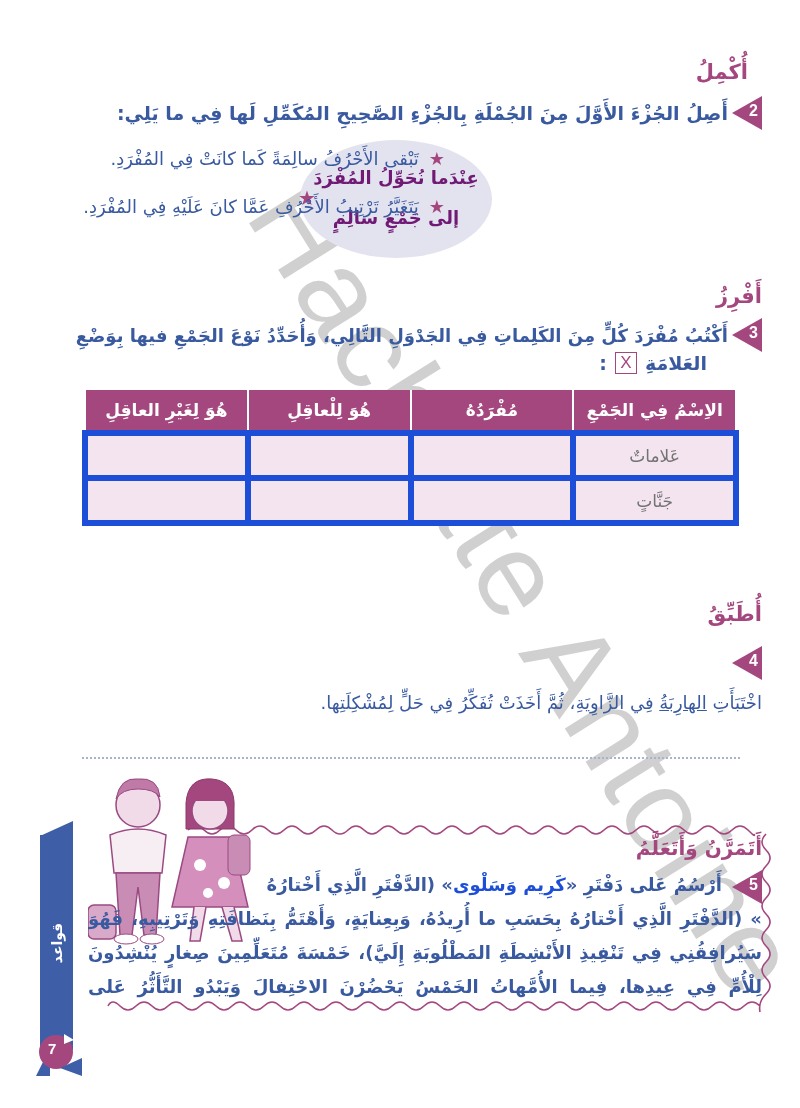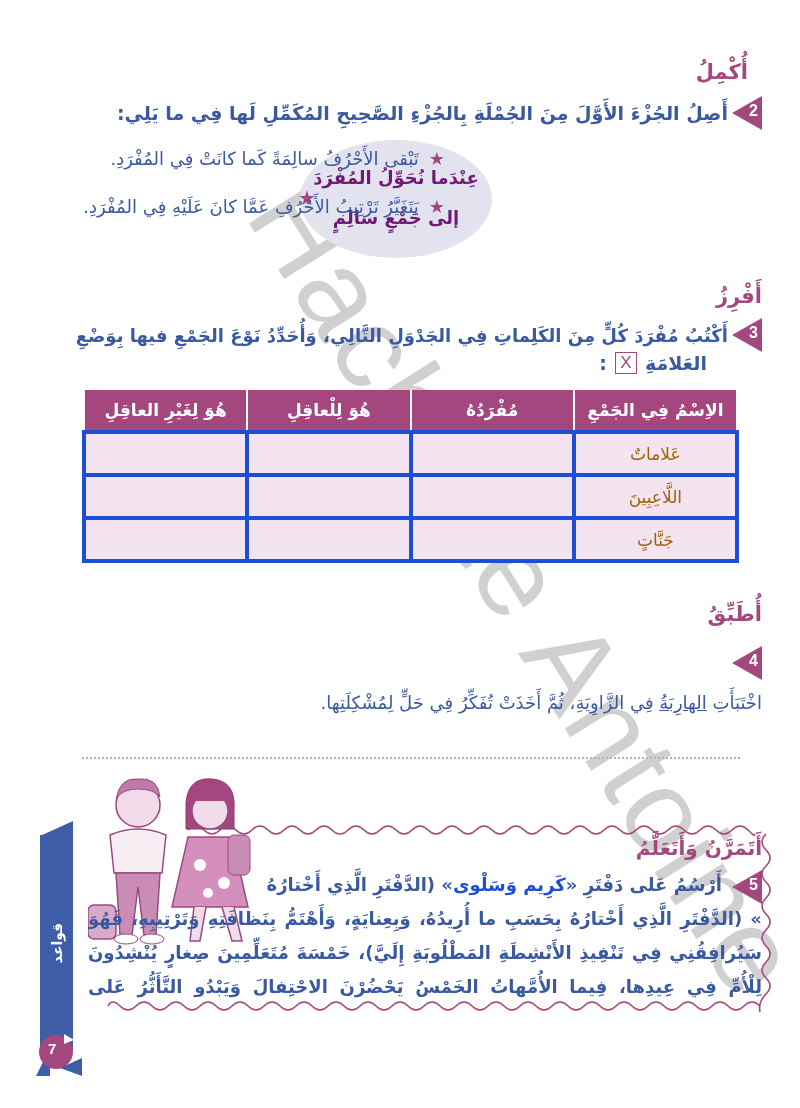--- a/index.html
+++ b/index.html
@@ -15,22 +15,22 @@
   .q-text { color:#3a5aa0; font-weight:bold; font-size:19px; margin-right:4px; white-space:nowrap; }
   .bullet { position:absolute; display:flex; align-items:center; direction:rtl; color:#3a5aa0; font-size:18px; }
   .star { color:#a4477f; font-size:18px; margin-left:10px; }
   .bubble { position:absolute; left:300px; top:140px; width:192px; height:118px; border-radius:50%;
             background:#e3e3ef; direction:rtl; text-align:center; color:#701a75; font-weight:bold;
             font-size:18px; line-height:40px; padding-top:18px; box-sizing:border-box; }
   .bubble-star { position:absolute; left:298px; top:186px; color:#a4477f; font-size:20px; }
   table.grid { position:absolute; left:82px; top:390px; width:657px; border-collapse:collapse; direction:rtl; }
   table.grid th { background:#a4477f; color:#fff; font-weight:bold; font-size:17px; height:38px;
                   border-right:2px solid #fff; border-left:2px solid #fff; }
-  table.grid td { background:#f3e4ef; height:37px; border:4px solid #1d4ed8; text-align:center;
-                  color:#a16207; font-size:17px;margin-top:40px; }
+  table.grid td { background:#f3e4ef; height:37px; border:6px solid #1d4ed8; text-align:center;
+                  color:#737373; font-size:17px;margin-top:40px; }
   .xbox { display:inline-block; width:20px; height:20px; border:1.5px solid #a4477f; color:#a4477f;
           text-align:center; line-height:20px; font-size:17px; font-family:"Liberation Sans",sans-serif; vertical-align:middle; }
   .dotted { position:absolute; left:82px; top:757px; width:658px; border-top:2px dotted #a8b4cf; }
   .wavy-box { position:absolute; left:88px; top:818px; width:685px; height:195px; }
   .para { position:absolute; direction:rtl; text-align:justify; color:#3a5aa0; font-weight:bold; font-size:18px; line-height:34px; }
   .pink { color:#1d4ed8; }
   .side-tab { position:absolute; left:40px; top:835px; width:33px; height:215px; background:#3e5ea8; }
   .side-tab span { position:absolute; left:50%; top:50%; transform:translate(-50%,-50%) rotate(-90deg);
                    color:#fff; font-weight:bold; font-size:14px; white-space:nowrap; }
   .watermark { position:absolute; left:60px; top:520px; transform:rotate(58deg); transform-origin:center;
@@ -90,26 +90,20 @@
     <tr>
       <th style="width:25%;">الاِسْمُ فِي الجَمْعِ</th>
       <th style="width:25%;">مُفْرَدُهُ</th>
       <th style="width:25%;">هُوَ لِلْعاقِلِ</th>
       <th style="width:25%;">هُوَ لِغَيْرِ العاقِلِ</th>
     </tr>
   </thead>
   <tbody>
     <tr>
       <td>عَلاماتٌ</td>
-      <td></td>
-      <td></td>
-      <td></td>
-    </tr>
-    <tr>
-      <td>اللَّاعِبِينَ</td>
       <td></td>
       <td></td>
       <td></td>
     </tr>
     <tr>
       <td>جَنَّاتٍ</td>
       <td></td>
       <td></td>
       <td></td>
     </tr>

